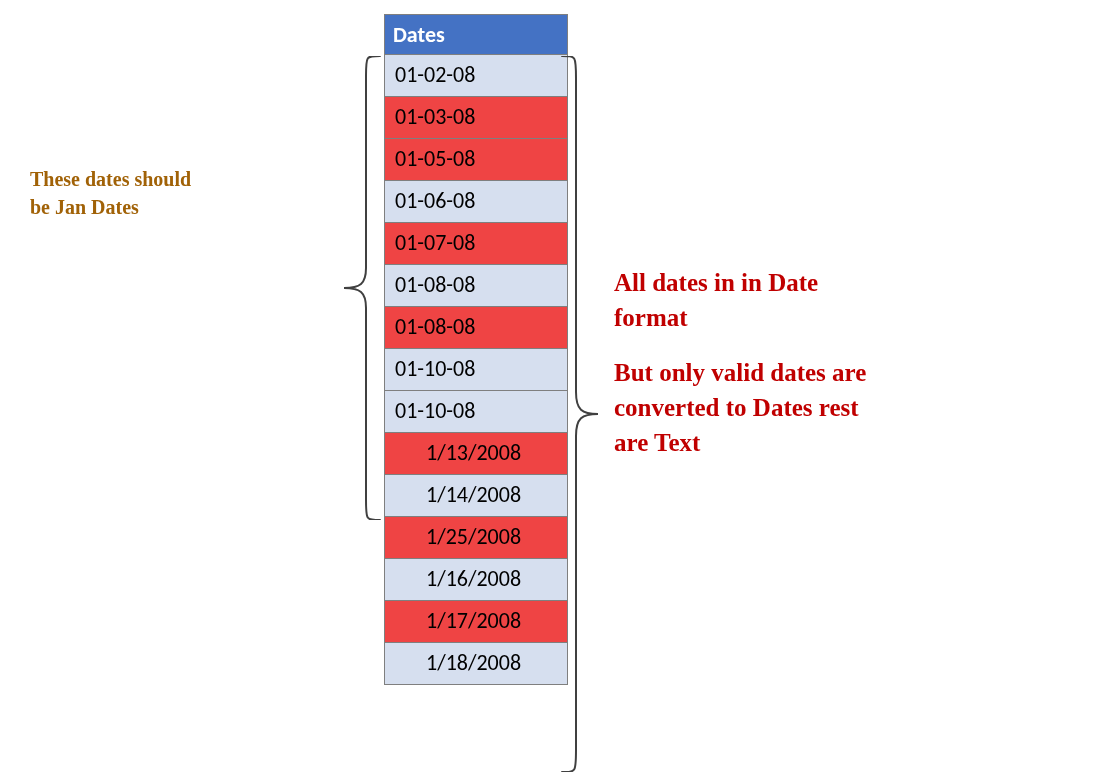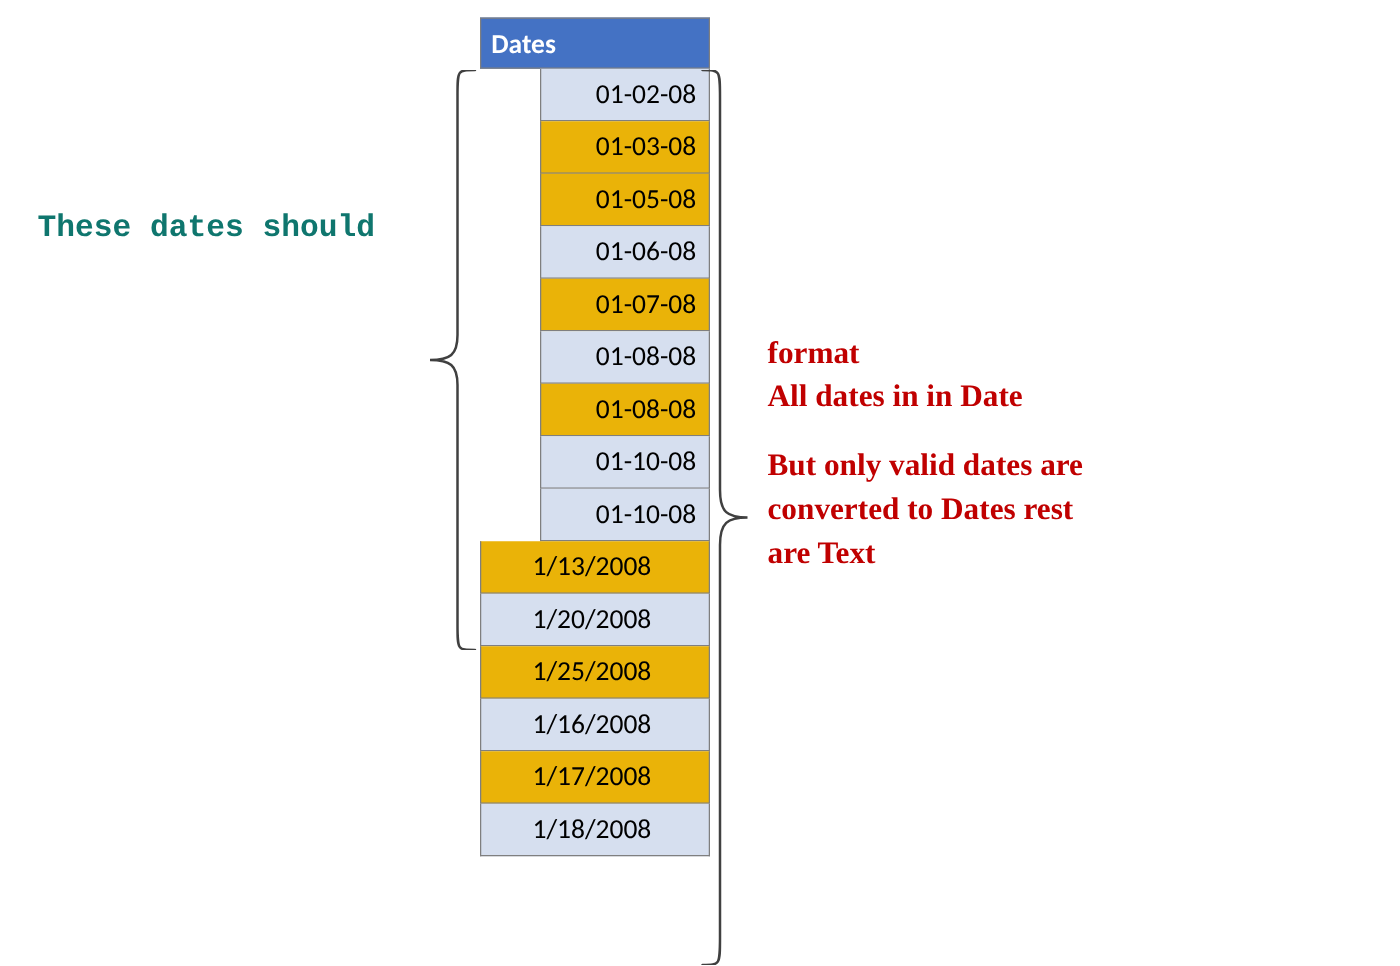--- a/index.html
+++ b/index.html
@@ -40,38 +40,36 @@
       padding: 6px 10px;
       font-size: 22px;
       height: 42px;
       line-height: 28px;
       color: #000;
     }
     .cell-odd {
       background: #D6DFEF;
     }
     .cell-even {
-      background: #eab308;
+      background: #ef4444;
     }
     .align-right {
-      text-align: right;
-      margin-left: 48px;
     }
     .align-left {
       text-align: left;
       padding-left: 41px;
     }
     .annotation-left {
       position: absolute;
       left: 30px;
       top: 165px;
-      color: #0f766e;
-      font-family: Liberation Mono, monospace;
+      color: #a16207;
+      font-family: Liberation Serif, serif;
       font-weight: bold;
-      font-size: 25px;
+      font-size: 20px;
       line-height: 1.4;
       width: 300px;
     }
     .annotation-right {
       position: absolute;
       left: 614px;
       top: 265px;
       color: #C00000;
       font-family: "Segoe Script", "Comic Sans MS", cursive;
       font-weight: bold;
@@ -97,20 +95,21 @@
       display: block;
     }
   </style>
 </head>
 <body>
 
 <div class="container">
 
   <div class="annotation-left">
     <div>These dates should</div>
+    <div>be Jan Dates</div>
   </div>
 
   <div class="brace-left">
     <svg width="44" height="464" viewBox="0 0 44 464">
       <path d="M 42 0 C 28 0 28 0 28 20 L 28 212 C 28 228 22 232 6 232 C 22 232 28 236 28 252 L 28 444 C 28 464 28 464 42 464" stroke="#404040" stroke-width="2" fill="none" stroke-linecap="round"></path>
     </svg>
   </div>
 
   <div class="table-wrapper">
     <div class="table-header">Dates</div>
@@ -118,36 +117,36 @@
         <div class="table-cell cell-odd align-right">01-02-08</div>
         <div class="table-cell cell-even align-right">01-03-08</div>
         <div class="table-cell cell-even align-right">01-05-08</div>
         <div class="table-cell cell-odd align-right">01-06-08</div>
         <div class="table-cell cell-even align-right">01-07-08</div>
         <div class="table-cell cell-odd align-right">01-08-08</div>
         <div class="table-cell cell-even align-right">01-08-08</div>
         <div class="table-cell cell-odd align-right">01-10-08</div>
         <div class="table-cell cell-odd align-right">01-10-08</div>
         <div class="table-cell cell-even align-left">1/13/2008</div>
-        <div class="table-cell cell-odd align-left">1/20/2008</div>
+        <div class="table-cell cell-odd align-left">1/14/2008</div>
         <div class="table-cell cell-even align-left">1/25/2008</div>
         <div class="table-cell cell-odd align-left">1/16/2008</div>
         <div class="table-cell cell-even align-left">1/17/2008</div>
         <div class="table-cell cell-odd align-left">1/18/2008</div>
       </div>
   </div>
 
   <div class="brace-right">
     <svg width="44" height="716" viewBox="0 0 44 716">
       <path d="M 2 0 C 16 0 16 0 16 22 L 16 336 C 16 354 22 358 38 358 C 22 358 16 362 16 380 L 16 694 C 16 716 16 716 2 716" stroke="#404040" stroke-width="2" fill="none" stroke-linecap="round"></path>
     </svg>
   </div>
 
   <div class="annotation-right">
+    <div>All dates in in Date</div>
     <div>format</div>
-    <div>All dates in in Date</div>
     <div style="height: 20px;"></div>
     <div>But only valid dates are</div>
     <div>converted to Dates rest</div>
     <div>are Text</div>
   </div>
 
 </div>
 
 </body></html>

